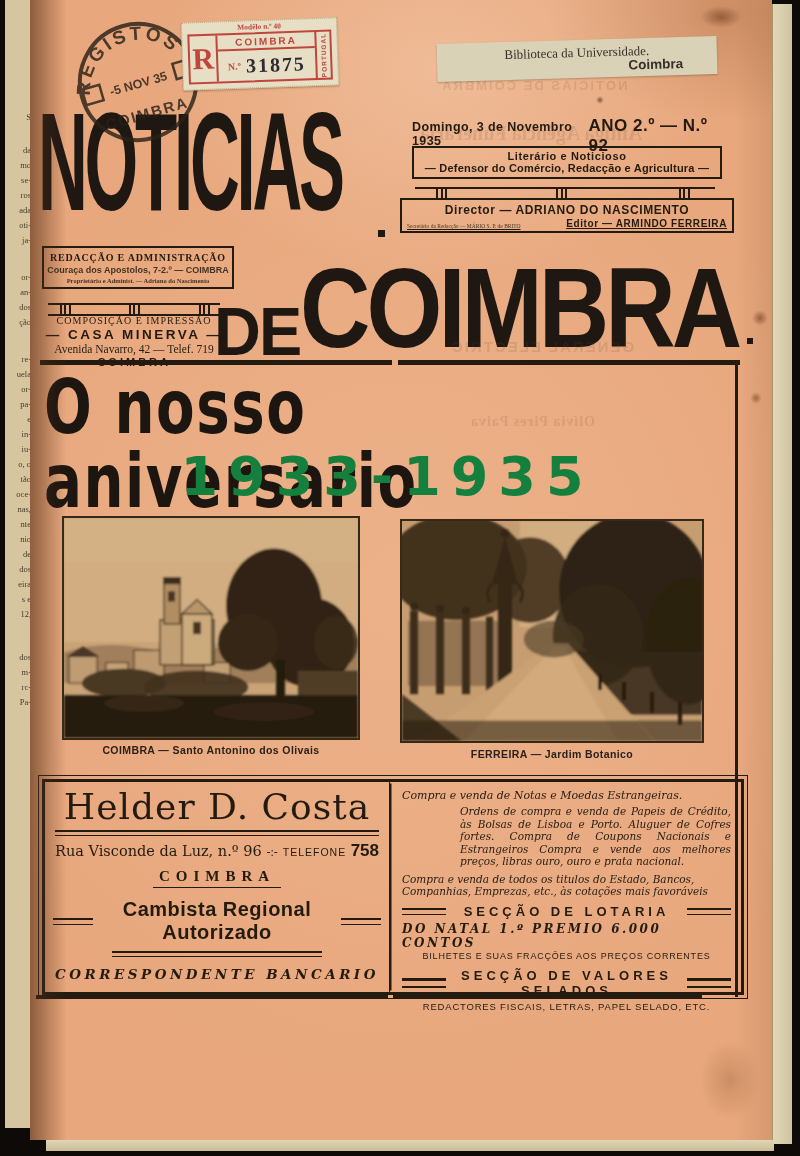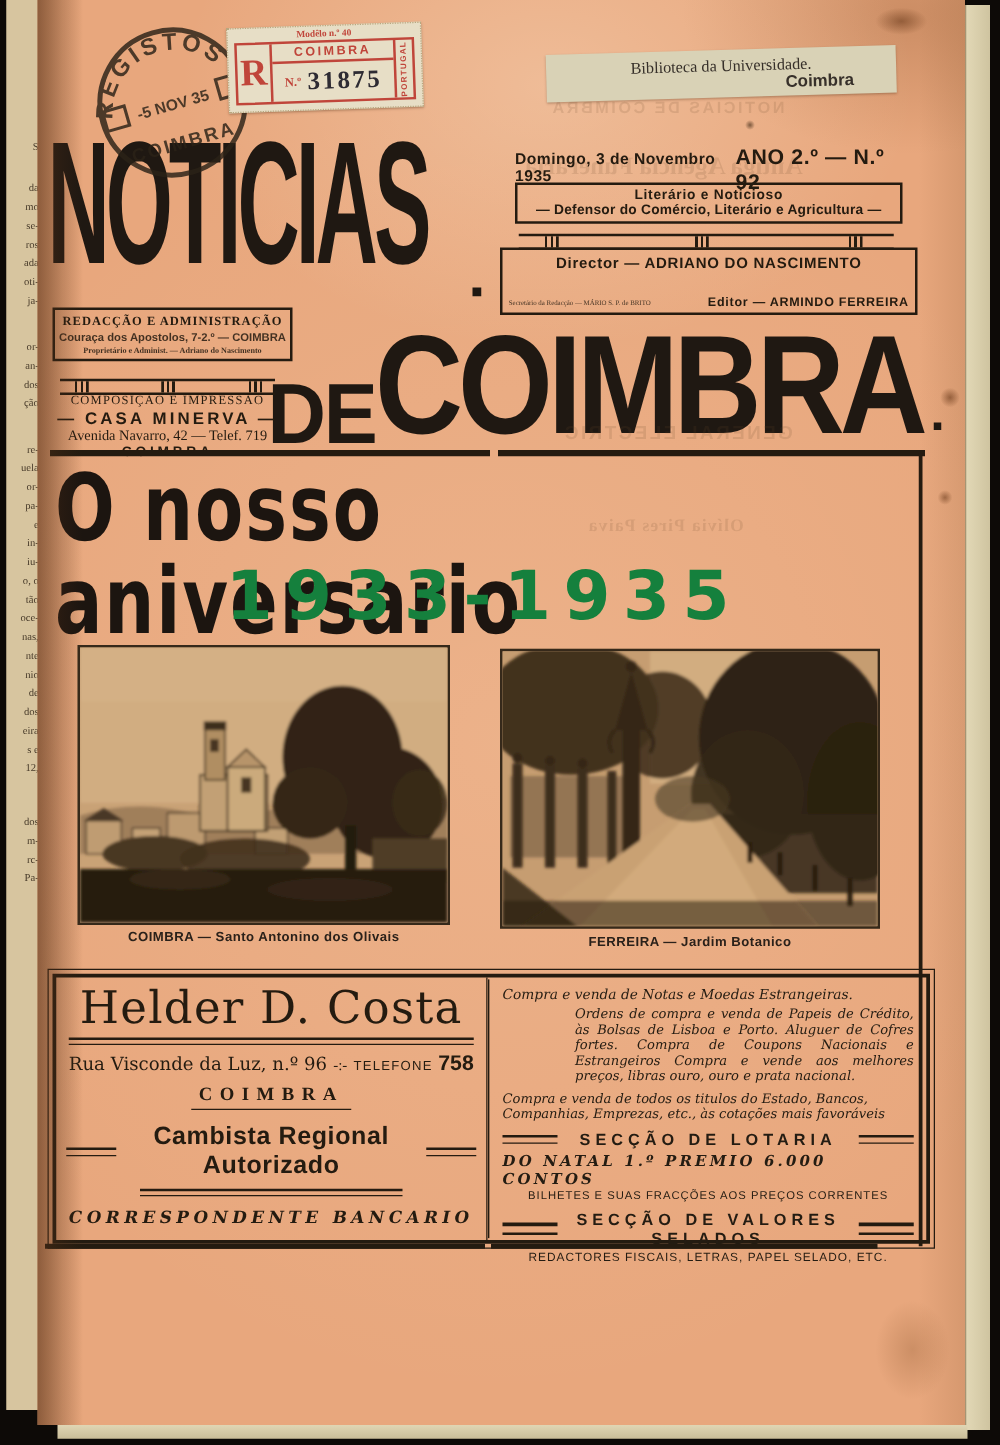--- a/index.html
+++ b/index.html
@@ -69,21 +69,21 @@
       background:repeating-linear-gradient(90deg,var(--ink) 0 2px,transparent 2px 4.5px);}
   .sep-h{left:415px;top:187px;width:300px;}
   .sep-a{left:48px;top:303px;width:172px;}
   .tb1{left:7%;} .tb2{left:47%;} .tb3{left:88%;}
   .director-box{position:absolute;left:400px;top:198px;width:320px;border:2.5px solid var(--ink);
       padding:3px 5px 2px;z-index:2;}
   .dir-line{text-align:center;font:bold 12px "Liberation Sans",sans-serif;letter-spacing:.6px;}
   .red-line{text-align:center;font:8.5px/10px "Liberation Serif",serif;letter-spacing:.3px;margin-top:1px;}
   .red-line .rl{font-style:italic;font-weight:bold;font-size:9.5px;}
   .red-line .rt{text-transform:uppercase;}
-  .dir-bottom{display:flex;justify-content:space-between;align-items:center;margin-top:20px;}
+  .dir-bottom{display:flex;justify-content:space-between;align-items:flex-end;margin-top:1px;text-decoration:underline;}
   .secretary{font:5.5px "Liberation Serif",serif;color:var(--ink-soft);filter:blur(.35px);}
   .editor{font:bold 10px "Liberation Sans",sans-serif;letter-spacing:.6px;}
   
   .m-not{position:absolute;left:38px;top:92px;font:bold 150px/1 "Liberation Sans",sans-serif;
       letter-spacing:-7px;color:#1f1812;transform:scale(.46,.93);transform-origin:left top;z-index:1;}
   .m-de{position:absolute;left:214px;top:297px;font:bold 72px/1 "Liberation Sans",sans-serif;
       letter-spacing:-2px;color:#1f1812;transform:scale(.9,.95);transform-origin:left top;}
   .m-city{position:absolute;left:300px;top:252px;font:bold 122px/1 "Liberation Sans",sans-serif;
       letter-spacing:-5px;color:#1f1812;transform:scale(.8,.92);transform-origin:left top;}
   .sq-dot{position:absolute;background:#1f1812;z-index:2;}
@@ -257,21 +257,21 @@
   <div class="m-de">DE</div>
   <div class="m-city">COIMBRA</div>
   <div class="sq-dot" style="left:747px;top:338px;width:6px;height:6px;"></div>
 
   <div class="date-row">
     <span class="d">Domingo, 3 de Novembro 1935</span>
     <span class="i">ANO 2.º — N.º 92</span>
   </div>
   <div class="tagline-box">
     <span class="t1">Literário e Noticioso</span>
-    <span class="t2">— Defensor do Comércio, Literário e Agricultura —</span>
+    <span class="t2">— Defensor do Comércio, Redacção e Agricultura —</span>
   </div>
   <div class="triple-sep sep-h">
     <span class="tb tb1"></span>
     <span class="tb tb2"></span>
     <span class="tb tb3"></span>
   </div>
   <div class="director-box">
     <div class="dir-line">Director — ADRIANO DO NASCIMENTO</div>
     <div class="dir-bottom">
       <span class="secretary">Secretário da Redacção — MÁRIO S. P. de BRITO</span>

